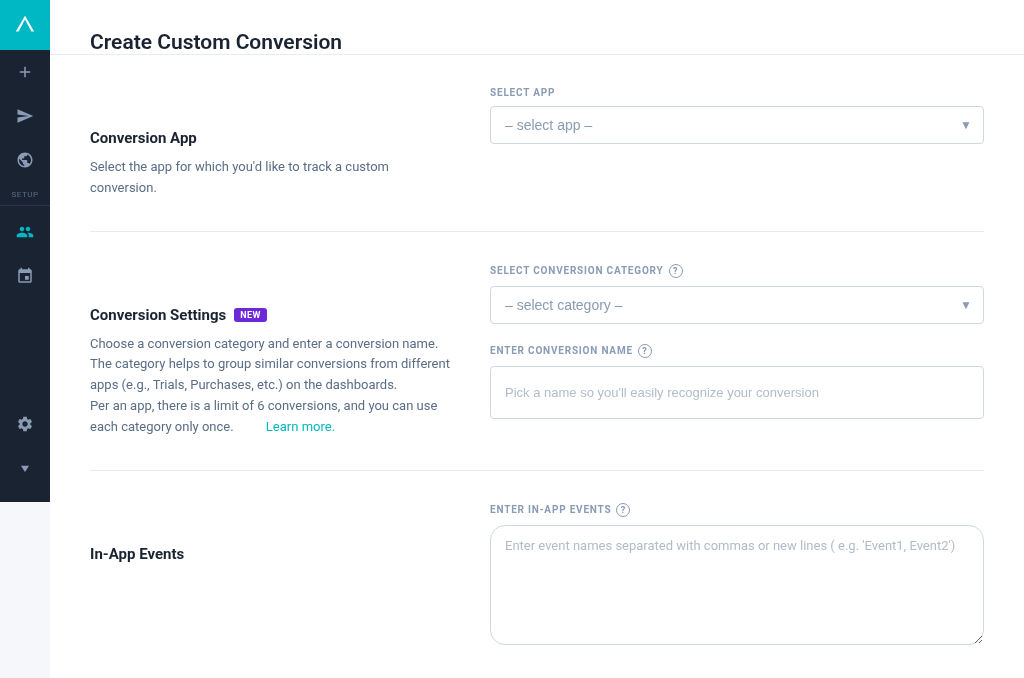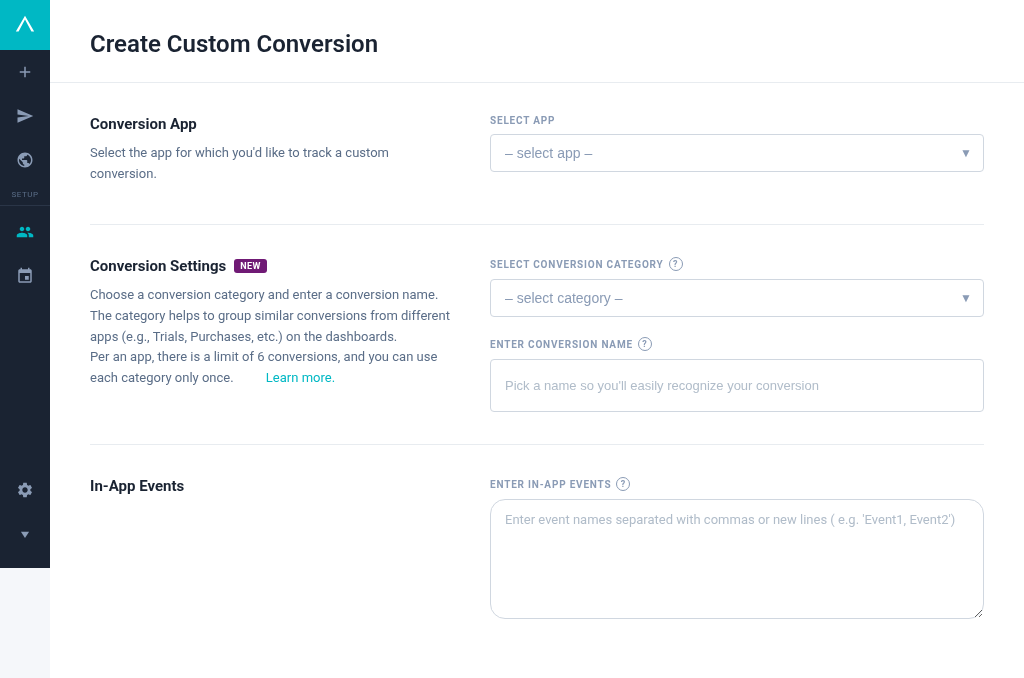--- a/index.html
+++ b/index.html
@@ -7,21 +7,21 @@
 
     
     .sidebar {
       width: 50px;
       background: #1a2332;
       display: flex;
       flex-direction: column;
       align-items: center;
       padding: 0;
       flex-shrink: 0;
-      height: 568px;
+      height: 502px;
     }
     .sidebar-logo {
       width: 50px;
       height: 50px;
       background: #00b8c4;
       display: flex; align-items: center; justify-content: center;
       color: white;
       font-size: 20px;
       flex-shrink: 0;
     }
@@ -57,24 +57,23 @@
 
     
     .main {
       flex: 1;
       background: #fff;
       overflow-y: auto;
       padding: 30px 40px;
     }
 
     .page-title {
-      font-size: 24px;
+      font-size: 21px;
       font-weight: 600;
       color: #1a2332;
-      margin-bottom: 24px;
     }
 
     .divider {
       border: none;
       border-top: 1px solid #e8ecf0;
       margin: 0 -40px;
     }
 
     
     .section {
@@ -82,36 +81,37 @@
       padding: 32px 0;
       gap: 40px;
     }
     .section + .section {
       border-top: 1px solid #e8ecf0;
     }
 
     .section-left {
       width: 360px;
       flex-shrink: 0;
+      margin-top: 42px;
     }
     .section-right {
       flex: 1;
     }
 
     .section-title {
       font-size: 15px;
       font-weight: 700;
       color: #1a2332;
       margin-bottom: 10px;
       display: flex;
       align-items: center;
       gap: 8px;
     }
     .badge-new {
-      background: #701a75;
+      background: #6d28d9;
       color: white;
       font-size: 9px;
       font-weight: 700;
       padding: 2px 6px;
       border-radius: 3px;
       text-transform: uppercase;
       letter-spacing: 0.5px;
     }
 
     .section-desc {

